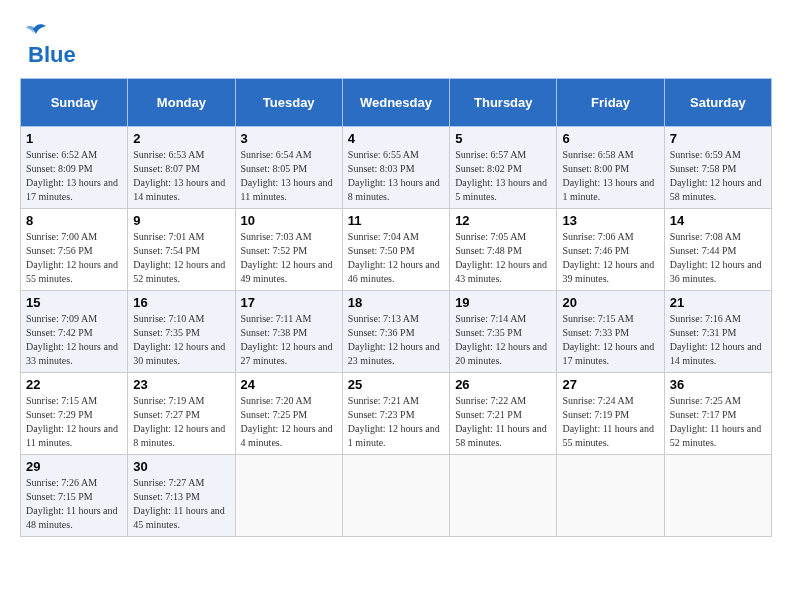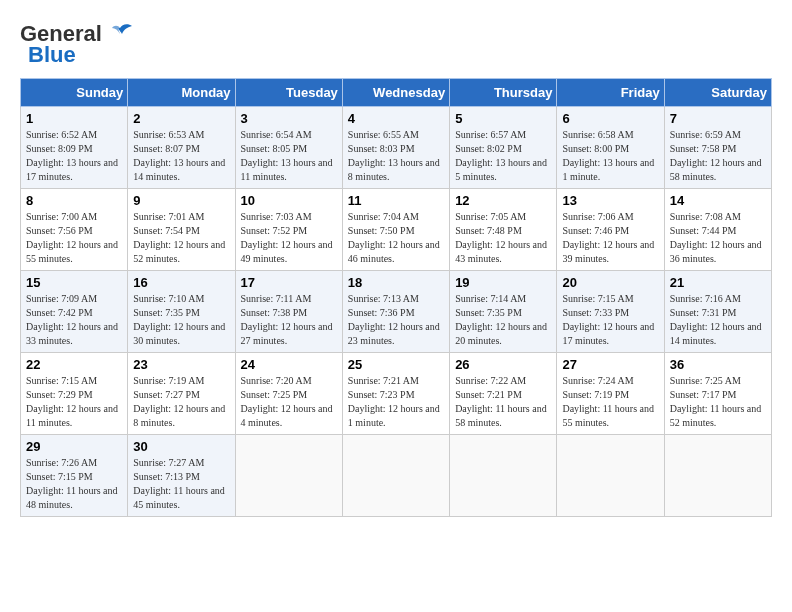--- a/index.html
+++ b/index.html
@@ -34,22 +34,22 @@
       color: #555;
     }
     table {
       width: 100%;
       border-collapse: collapse;
       font-size: 11px;
     }
     thead tr th {
       background-color: #2a6dc2;
       color: #fff;
-      padding: 6px 4px;
-      text-align: right;
+      padding: 16px 4px;
+      text-align: center;
       font-size: 13px;
       font-weight: bold;
       border: 1px solid #aac4e8;
     }
     tbody tr td {
       vertical-align: top;
       padding: 4px 5px;
       border: 1px solid #ccc;
       min-height: 80px;
       width: 107px;
@@ -75,21 +75,20 @@
     .empty-cell {
       background-color: #f9f9f9 !important;
     }
   </style>
 </head>
 <body>
 
 <div class="header-section">
   <div class="logo">
     <div style="display:flex;align-items:center;gap:4px;">
-      <span style="font-size:22px;font-weight:bold;color:#333;">General</span>
       <svg width="28" height="28" viewBox="0 0 28 28">
         <path d="M14 8 C16 4, 22 3, 26 6 C22 7, 18 9, 16 14 C14 10, 10 8, 14 8Z" fill="#1a6dc2"></path>
         <path d="M14 8 C12 5, 8 5, 6 8 C9 8, 12 10, 14 14 C13 10, 11 8, 14 8Z" fill="#1a6dc2" opacity="0.6"></path>
       </svg>
     </div>
     <span style="font-size:22px;font-weight:bold;color:#1a6dc2;margin-top:-6px;margin-left:8px;">Blue</span>
   </div>
   <div class="title-section">
     <div class="month-title"></div>
     <div class="location-title"></div>

